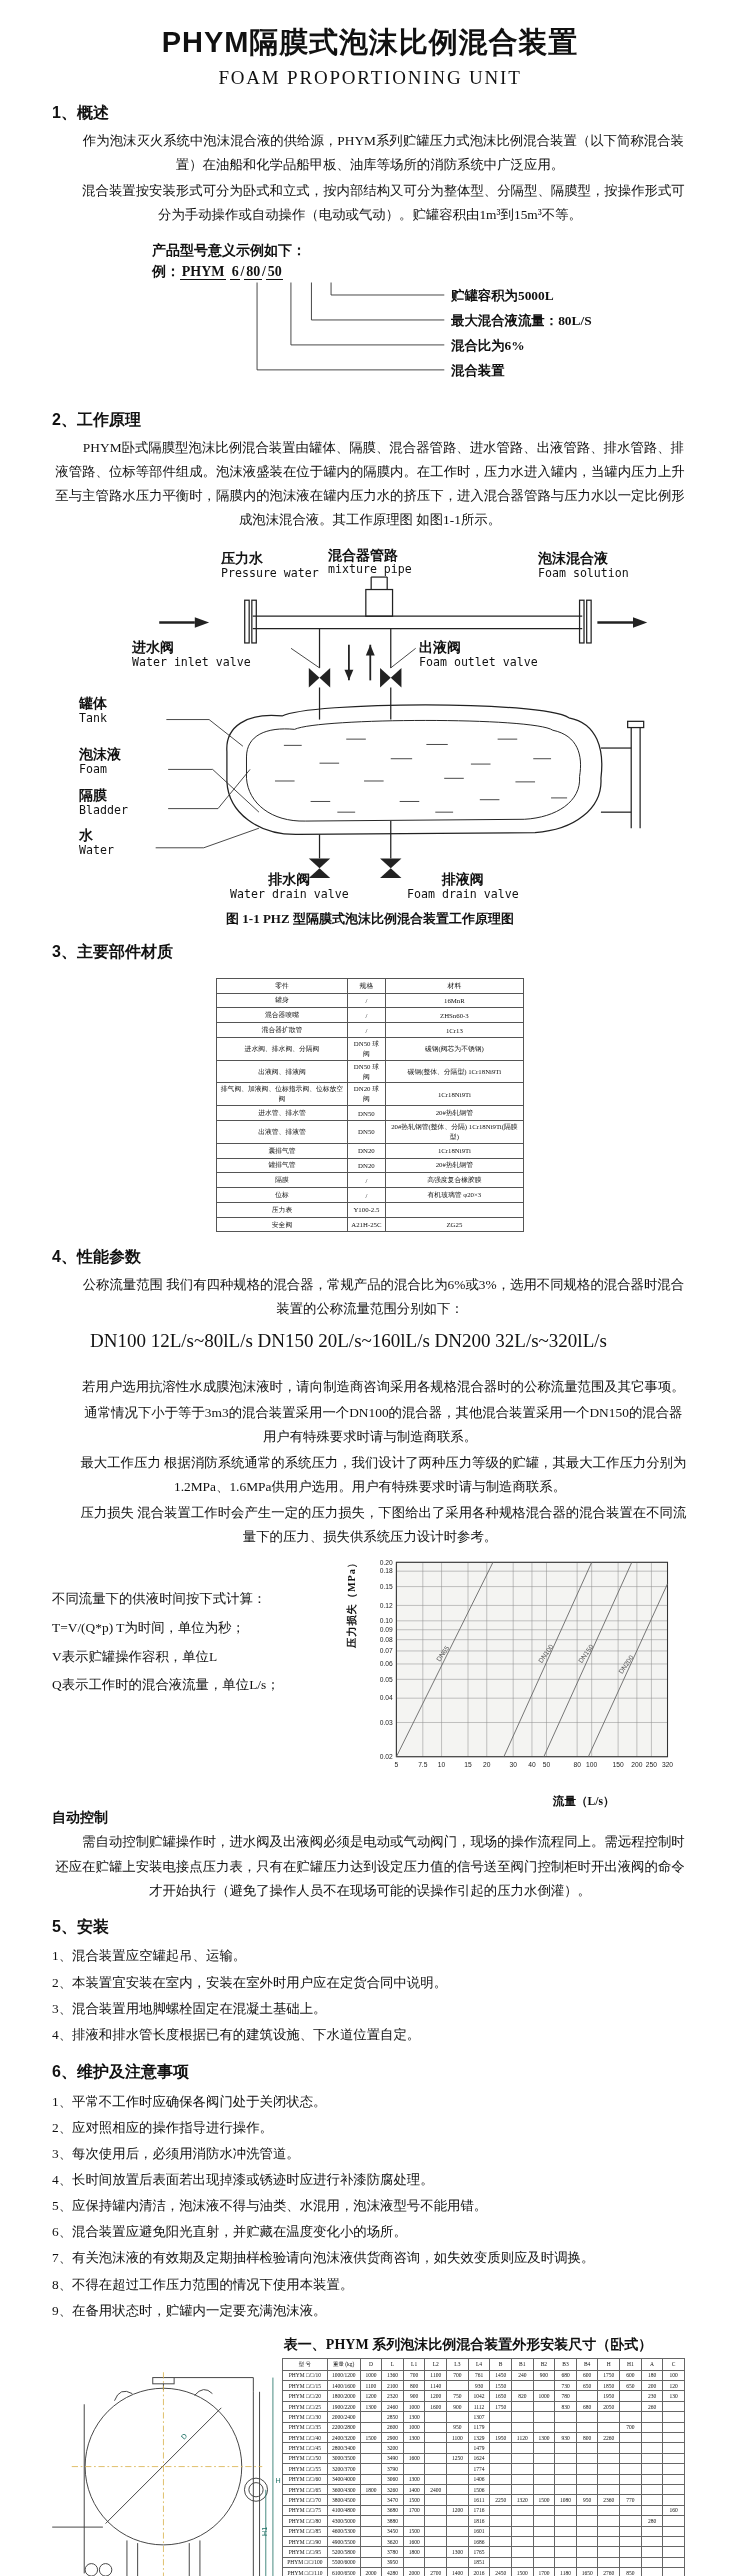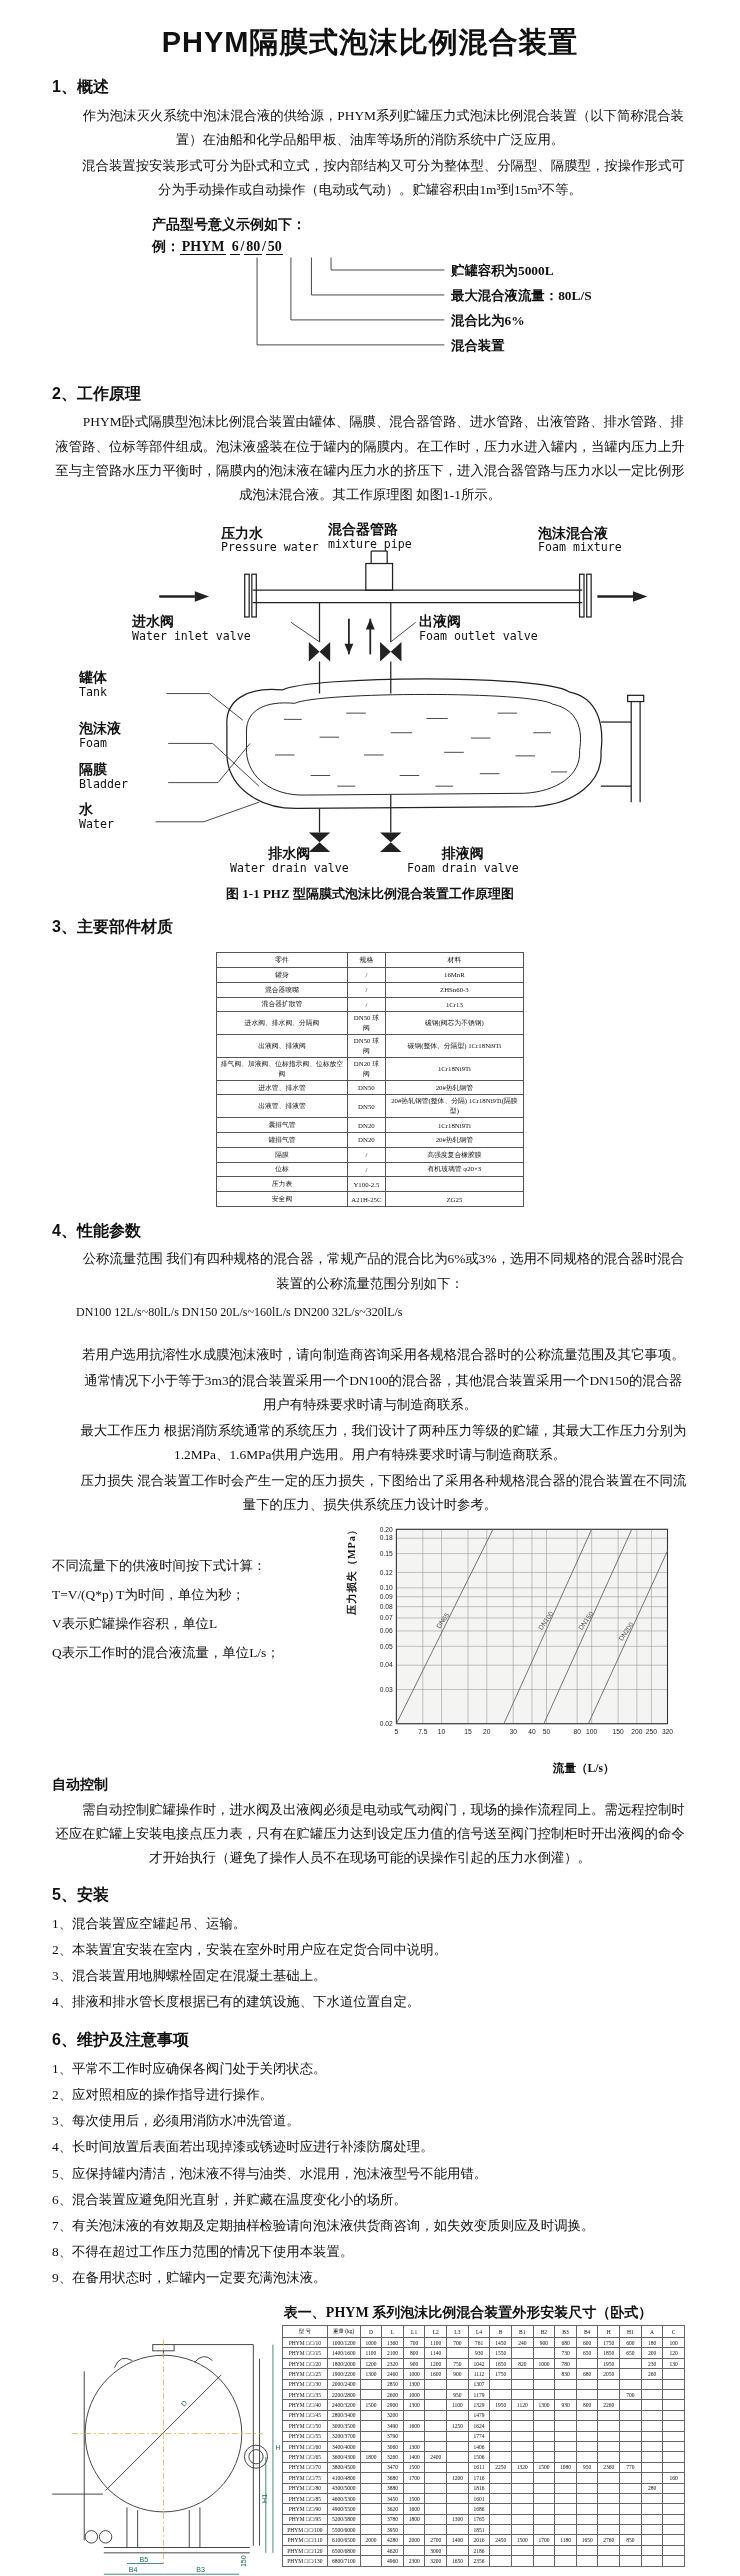--- a/index.html
+++ b/index.html
@@ -23,21 +23,21 @@
   .dlabel{position:absolute;line-height:1.05;white-space:nowrap;}
   .dlabel .cn{display:block;font-weight:bold;font-size:14px;}
   .dlabel .en{display:block;font-family:"DejaVu Sans Mono",monospace;font-size:11.6px;}
   .fig-caption{text-align:center;font-weight:bold;font-size:13px;margin:7.1px 0 0;}
   
   table.mat{border-collapse:collapse;margin:14.3px auto 0;width:308px;}
   table.mat th,table.mat td{border:0.9px solid #555;font-size:6.8px;padding:0.9px 2.7px;
      text-align:center;height:12px;font-family:"Liberation Serif",serif;}
   table.mat th{font-weight:normal;}
   
-  .flowline{font-size:12px;margin:9px 0 23px;text-indent:2em;font-family:"Liberation Serif",serif;}
+  .flowline{font-size:19px;margin:9px 0 23px;text-indent:2em;font-family:"Liberation Serif",serif;}
   .perf-flex{display:flex;margin-top:5.3px;}
   .supply{width:294px;font-size:13.4px;line-height:2.15;padding-top:30px;}
   .supply div{white-space:nowrap;}
   .chartbox{position:relative;width:342px;margin-left:7.1px;}
   .ylab{position:absolute;left:-5.3px;top:93px;transform:rotate(-90deg);transform-origin:left top;
         font-size:10.3px;font-weight:bold;letter-spacing:0.9px;}
   .xlab{position:absolute;left:203px;top:239px;font-size:11.6px;font-weight:bold;}
   .auto-head{font-size:14px;font-weight:bold;margin:16px 0 3.6px;}
   .li{font-size:13.4px;line-height:1.95;}
   
@@ -52,20 +52,21 @@
   .drawing{flex:0 0 auto;}
   svg text.dim{font-size:8px;fill:#1c6f63;font-family:"Liberation Sans",sans-serif;}
 </style>
 </head>
 <body>
 
 <div class="page">
 <div class="content">
 
   <h1 class="title">PHYM隔膜式泡沫比例混合装置</h1>
+  <div class="subtitle">FOAM PROPORTIONING UNIT</div>
 
   <h2 class="sec">1、概述</h2>
   <p class="body">作为泡沫灭火系统中泡沫混合液的供给源，PHYM系列贮罐压力式泡沫比例混合装置（以下简称混合装置）在油船和化学品船甲板、油库等场所的消防系统中广泛应用。</p>
   <p class="body">混合装置按安装形式可分为卧式和立式，按内部结构又可分为整体型、分隔型、隔膜型，按操作形式可分为手动操作或自动操作（电动或气动）。贮罐容积由1m³到15m³不等。</p>
 
   <div class="model-diagram">
     <svg class="mdl-svg" width="633" height="159" viewBox="0 0 710 178">
       <g stroke="#333" stroke-width="1" fill="none">
         <polyline points="313,52 313,66 440,66"></polyline>
         <polyline points="291,52 291,94 440,94"></polyline>
@@ -175,21 +176,21 @@
     <div class="dlabel" style="left:169px;top:7.1px">
       <span class="cn">压力水</span>
       <span class="en">Pressure water</span>
     </div>
     <div class="dlabel" style="left:276px;top:3.6px;text-align:left">
       <span class="cn">混合器管路</span>
       <span class="en">mixture pipe</span>
     </div>
     <div class="dlabel" style="left:486px;top:7.1px">
       <span class="cn">泡沫混合液</span>
-      <span class="en">Foam mixture</span>
+      <span class="en">Foam solution</span>
     </div>
     <div class="dlabel" style="left:80px;top:96px">
       <span class="cn">进水阀</span>
       <span class="en">Water inlet valve</span>
     </div>
     <div class="dlabel" style="left:367px;top:96px">
       <span class="cn">出液阀</span>
       <span class="en">Foam outlet valve</span>
     </div>
     <div class="dlabel" style="left:27px;top:152px">

